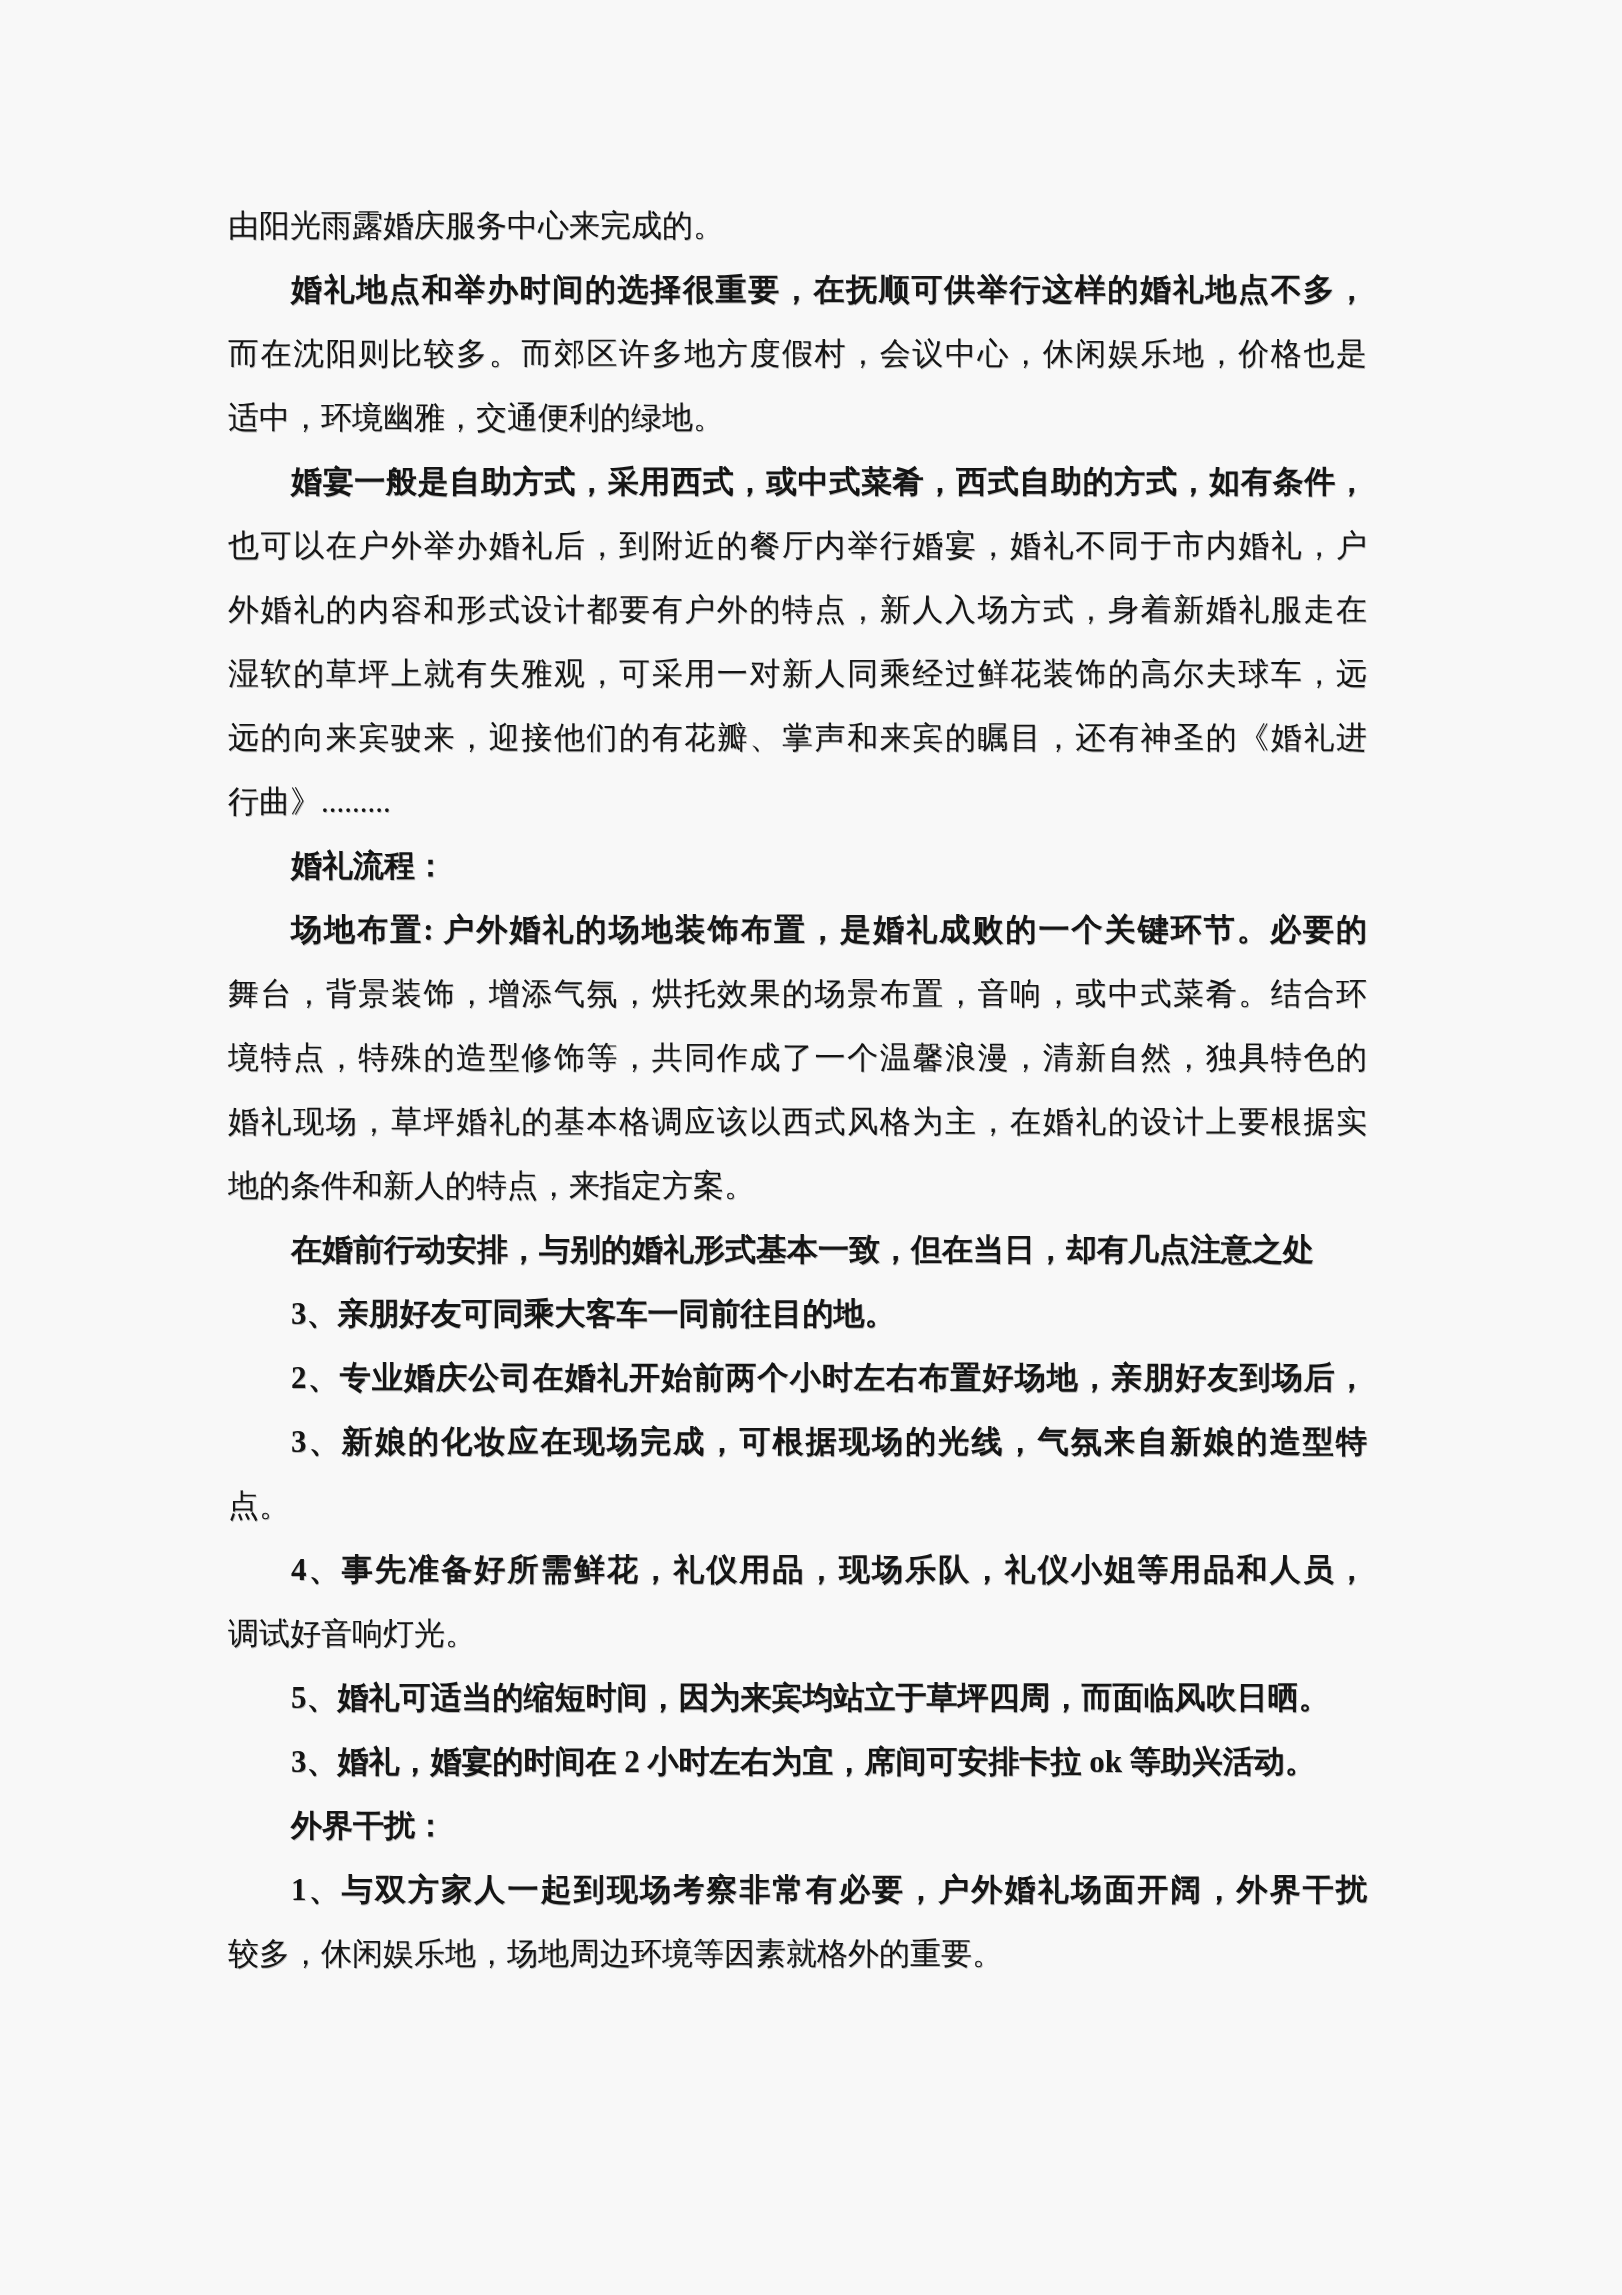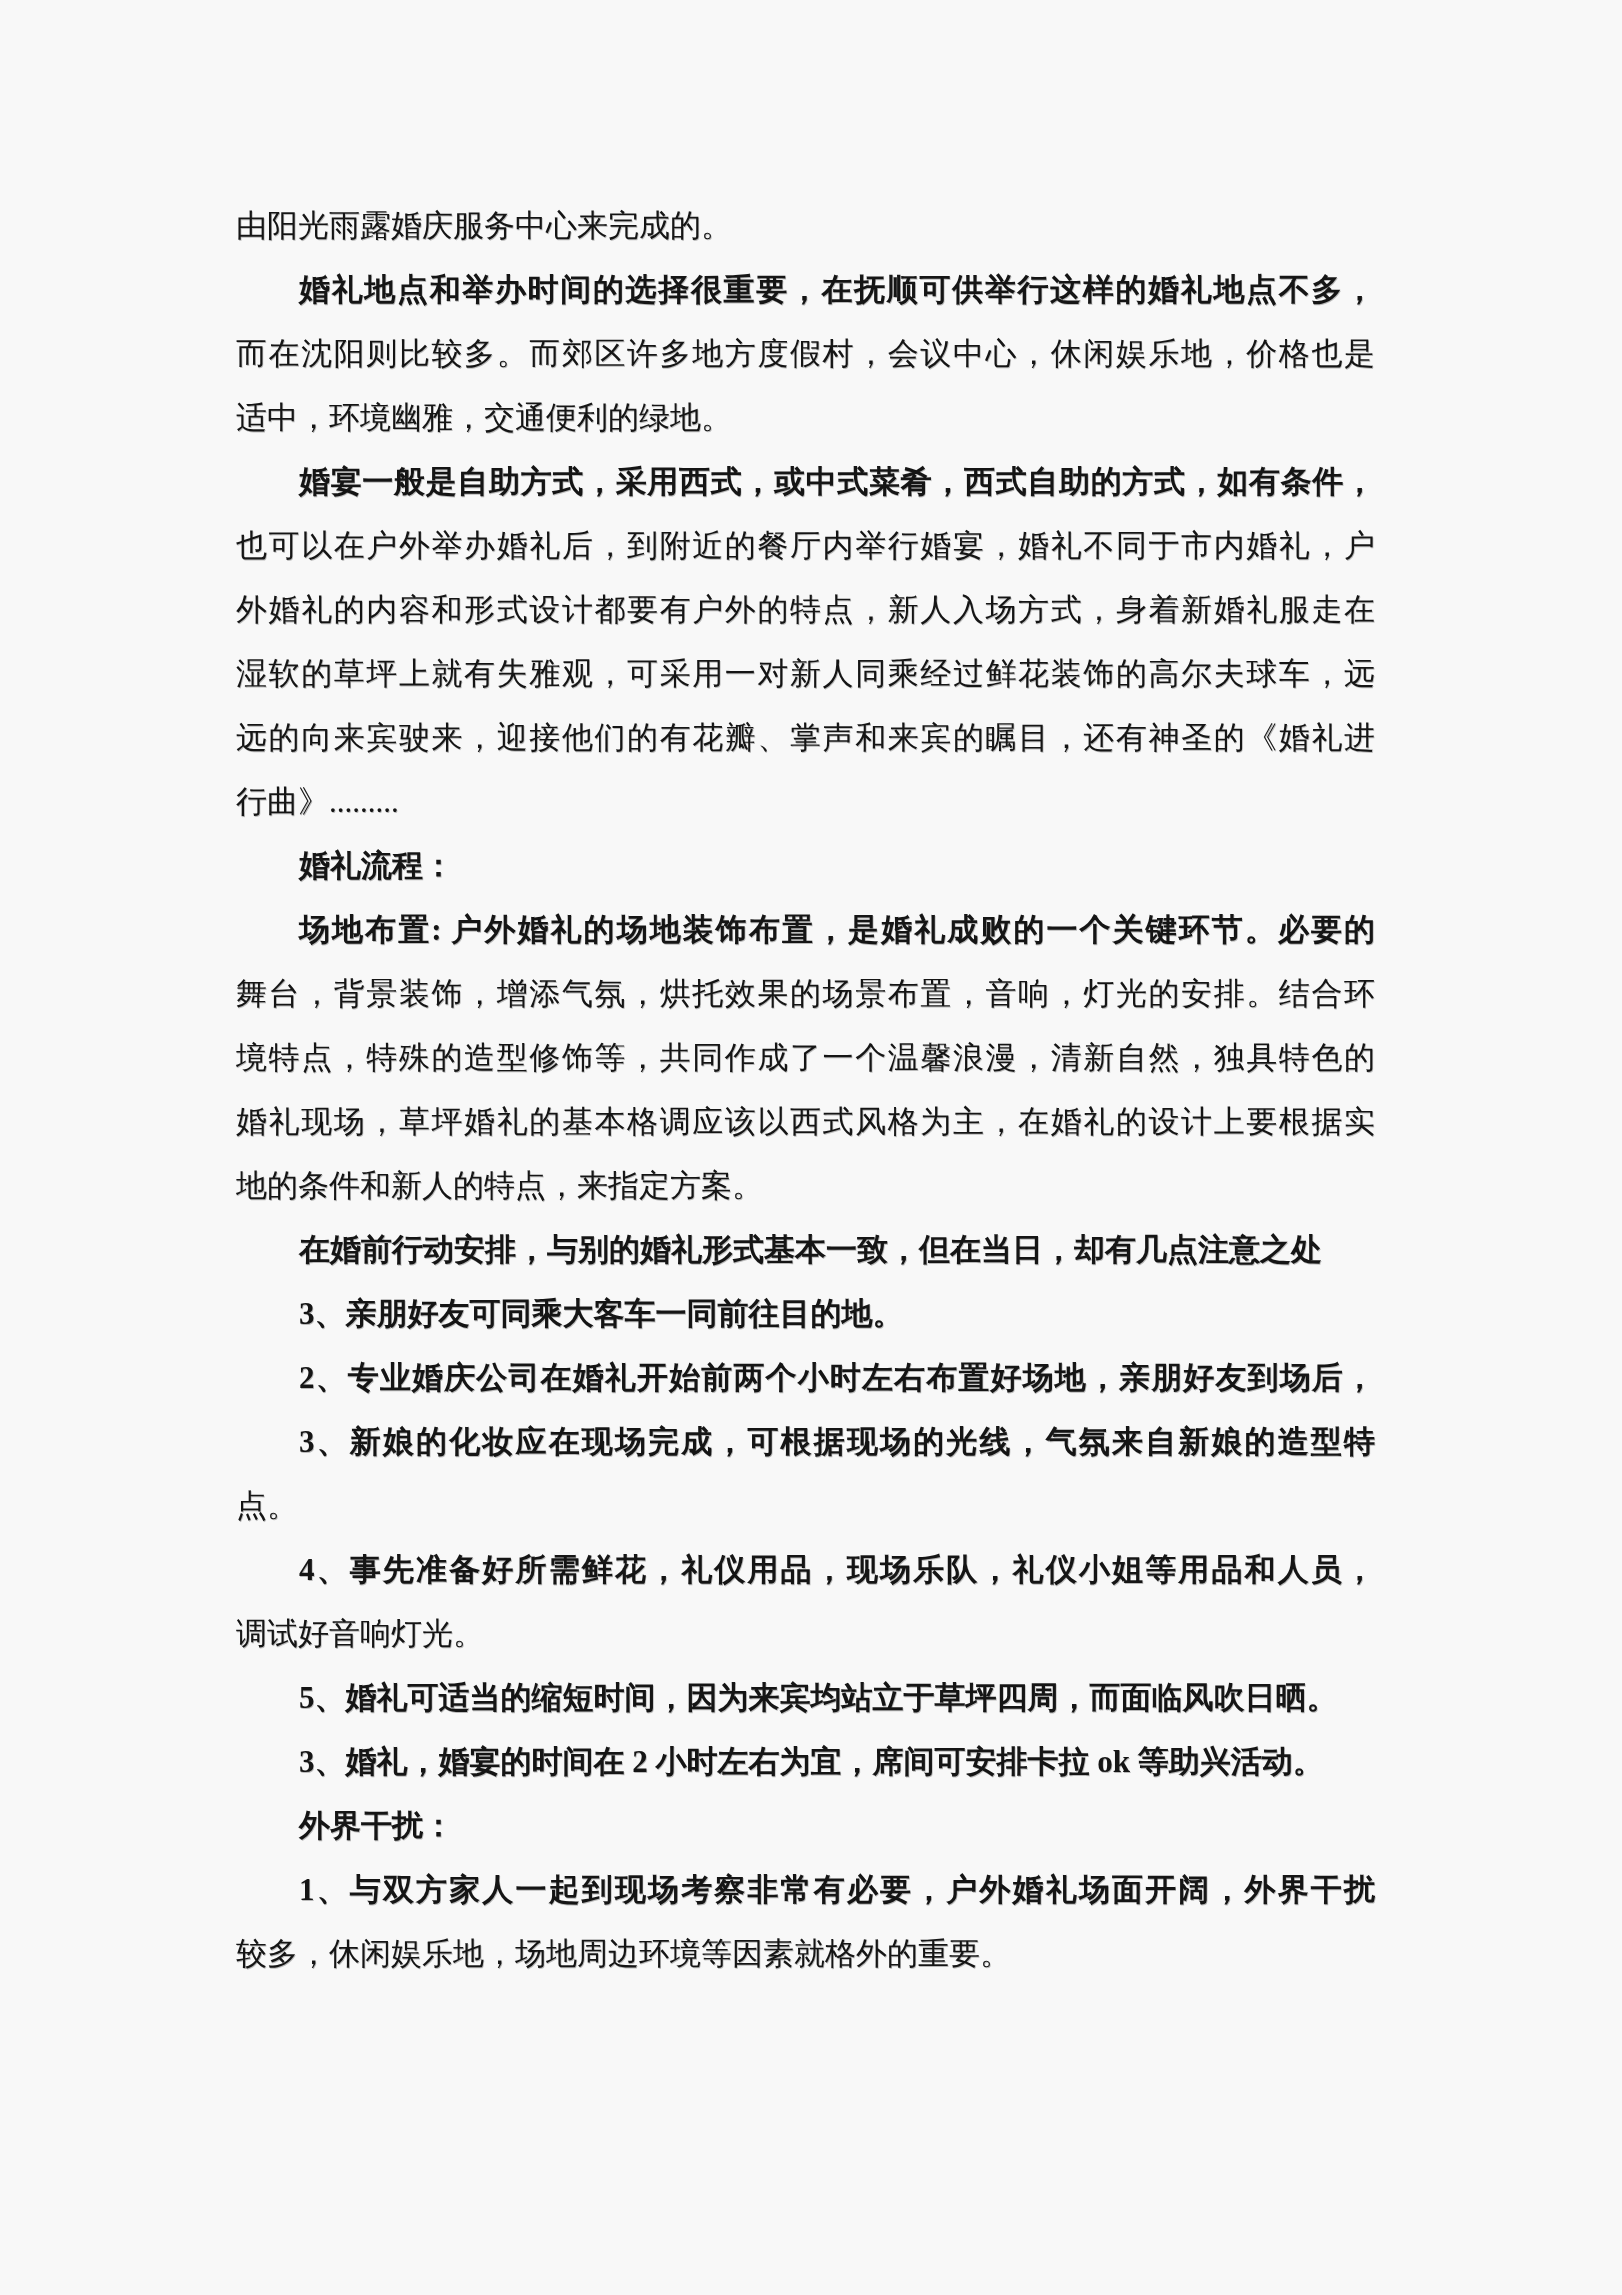--- a/index.html
+++ b/index.html
@@ -13,21 +13,21 @@
     font-family:"Liberation Serif","DejaVu Serif",serif;
   }
   .page{
     position:relative;
     width:1623px;height:2295px;
     background:var(--page-bg);
     overflow:hidden;
   }
   .content{
     position:absolute;
-    left:236px;top:194px;
+    left:228px;top:194px;
     width:1139px;
     font-size:31px;
     line-height:64px;
     color:var(--ink);
     text-shadow:0.7px 0.7px 0 rgba(20,20,20,0.28);
     letter-spacing:0;
   }
   .line{
     text-align:left;
     white-space:normal;
@@ -51,21 +51,21 @@
       <div class="line fill">而在沈阳则比较多。而郊区许多地方度假村，会议中心，休闲娱乐地，价格也是</div>
       <div class="line">适中，环境幽雅，交通便利的绿地。</div>
       <div class="line indent fill">婚宴一般是自助方式，采用西式，或中式菜肴，西式自助的方式，如有条件，</div>
       <div class="line fill">也可以在户外举办婚礼后，到附近的餐厅内举行婚宴，婚礼不同于市内婚礼，户</div>
       <div class="line fill">外婚礼的内容和形式设计都要有户外的特点，新人入场方式，身着新婚礼服走在</div>
       <div class="line fill">湿软的草坪上就有失雅观，可采用一对新人同乘经过鲜花装饰的高尔夫球车，远</div>
       <div class="line fill">远的向来宾驶来，迎接他们的有花瓣、掌声和来宾的瞩目，还有神圣的《婚礼进</div>
       <div class="line">行曲》.........</div>
       <div class="line indent">婚礼流程：</div>
       <div class="line indent fill">场地布置: 户外婚礼的场地装饰布置，是婚礼成败的一个关键环节。必要的</div>
-      <div class="line fill">舞台，背景装饰，增添气氛，烘托效果的场景布置，音响，灯光的安排。结合环</div>
+      <div class="line fill">舞台，背景装饰，增添气氛，烘托效果的场景布置，音响，或中式菜肴。结合环</div>
       <div class="line fill">境特点，特殊的造型修饰等，共同作成了一个温馨浪漫，清新自然，独具特色的</div>
       <div class="line fill">婚礼现场，草坪婚礼的基本格调应该以西式风格为主，在婚礼的设计上要根据实</div>
       <div class="line">地的条件和新人的特点，来指定方案。</div>
       <div class="line indent">在婚前行动安排，与别的婚礼形式基本一致，但在当日，却有几点注意之处</div>
       <div class="line indent">3、亲朋好友可同乘大客车一同前往目的地。</div>
       <div class="line indent fill">2、专业婚庆公司在婚礼开始前两个小时左右布置好场地，亲朋好友到场后，</div>
       <div class="line indent fill">3、新娘的化妆应在现场完成，可根据现场的光线，气氛来自新娘的造型特</div>
       <div class="line">点。</div>
       <div class="line indent fill">4、事先准备好所需鲜花，礼仪用品，现场乐队，礼仪小姐等用品和人员，</div>
       <div class="line">调试好音响灯光。</div>

